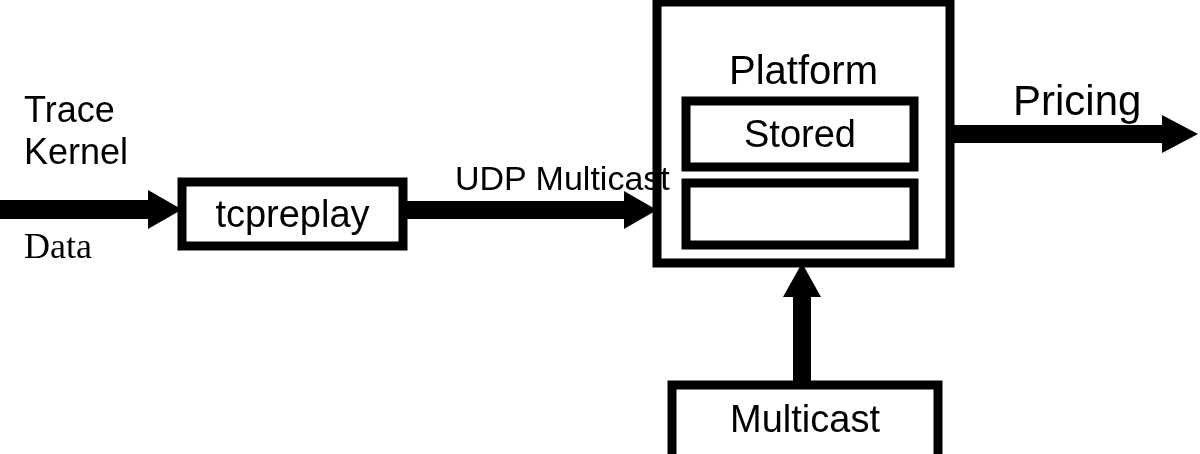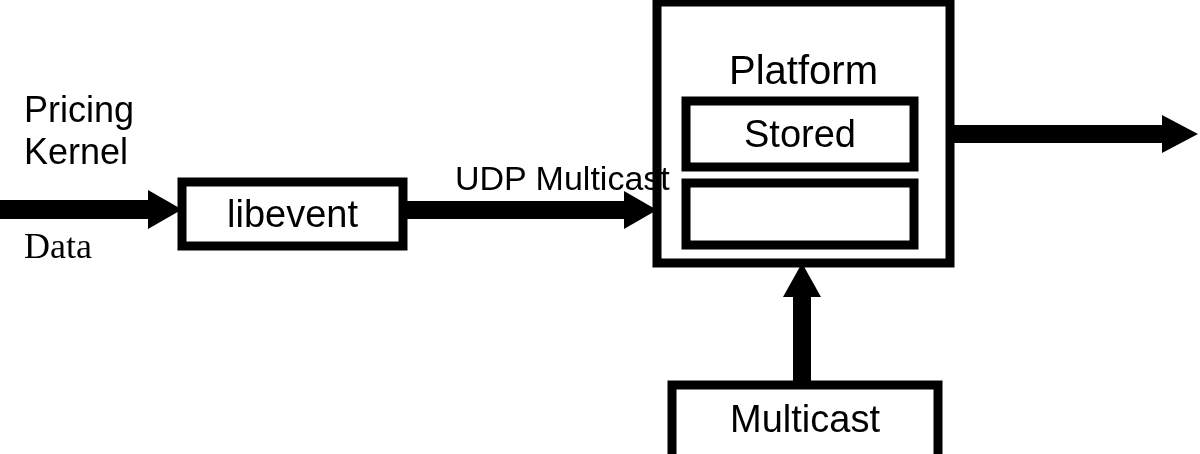--- a/index.html
+++ b/index.html
@@ -89,26 +89,27 @@
 
     <rect x="672" y="385" width="266" height="75" fill="#ffffff" stroke="#000000" stroke-width="9"></rect>
 
   </svg>
 
   <div class="node-label" id="label-platform">Platform</div>
 
   <div class="node-label" id="label-kernel">Stored</div>
 
 
-  <div class="node-label" id="label-tcpreplay">libevent</div>
+  <div class="node-label" id="label-tcpreplay">tcpreplay</div>
 
   <div class="node-label" id="label-measuring">Multicast</div>
 
-  <div class="free-label" id="label-stored">Pricing</div>
+  <div class="free-label" id="label-stored">Trace</div>
 
   <div class="free-label" id="label-trace">Kernel</div>
 
   <div class="free-label" id="label-data">Data</div>
 
   <div class="free-label" id="label-udp-multicast">UDP Multicast</div>
 
+  <div class="free-label" id="label-pricing">Pricing</div>
 
 </div>
 
 </body></html>

